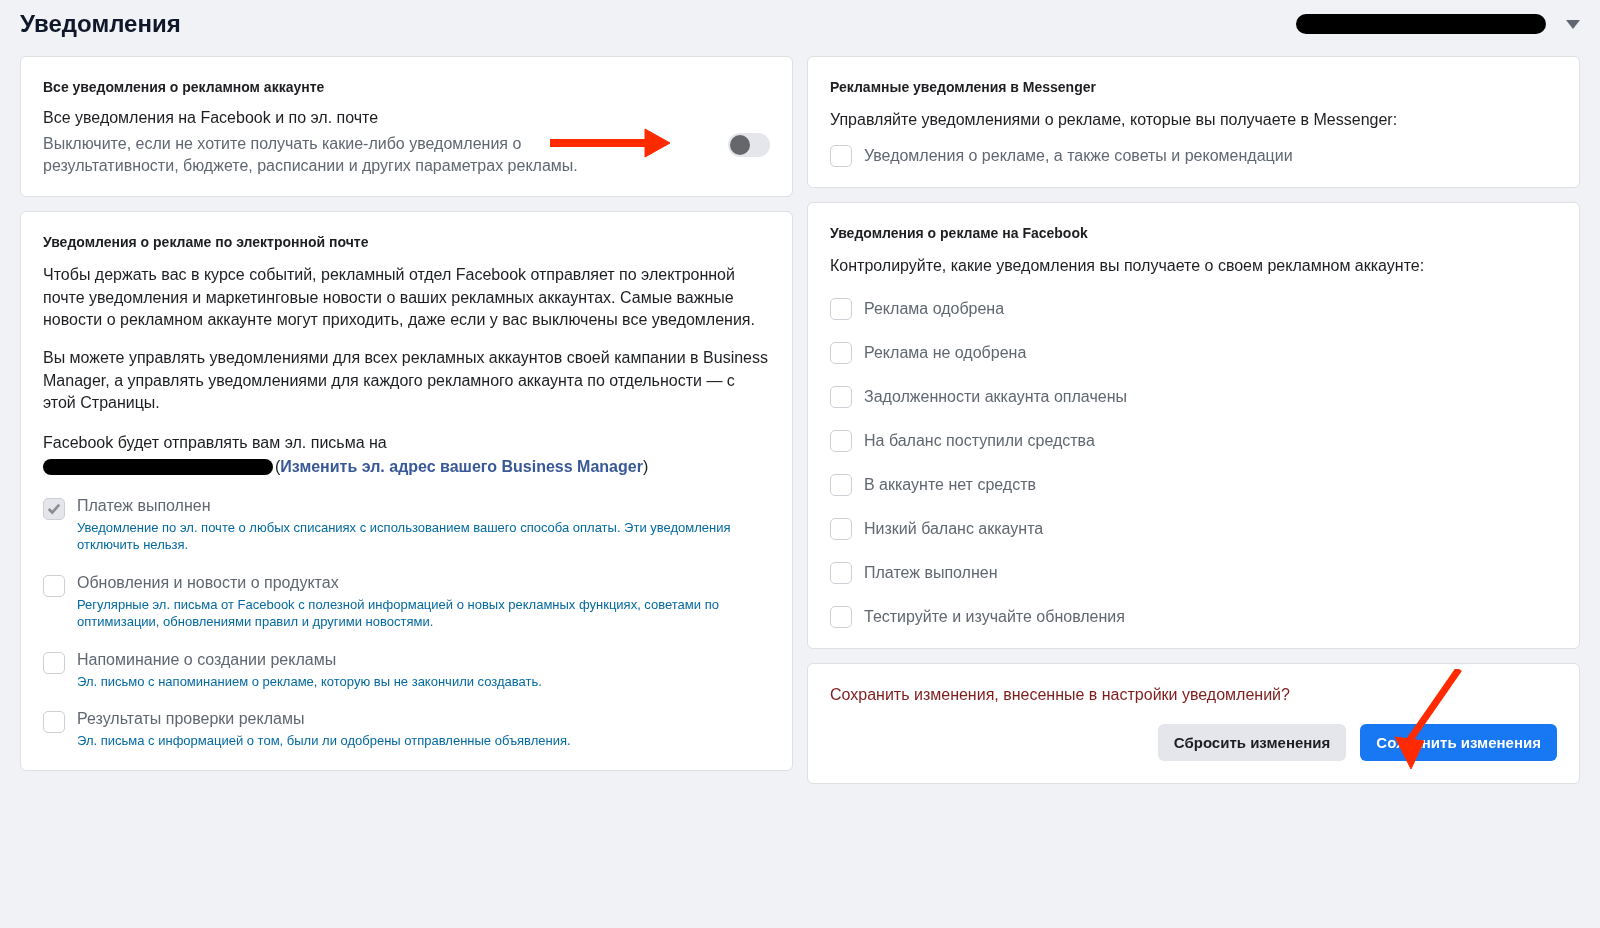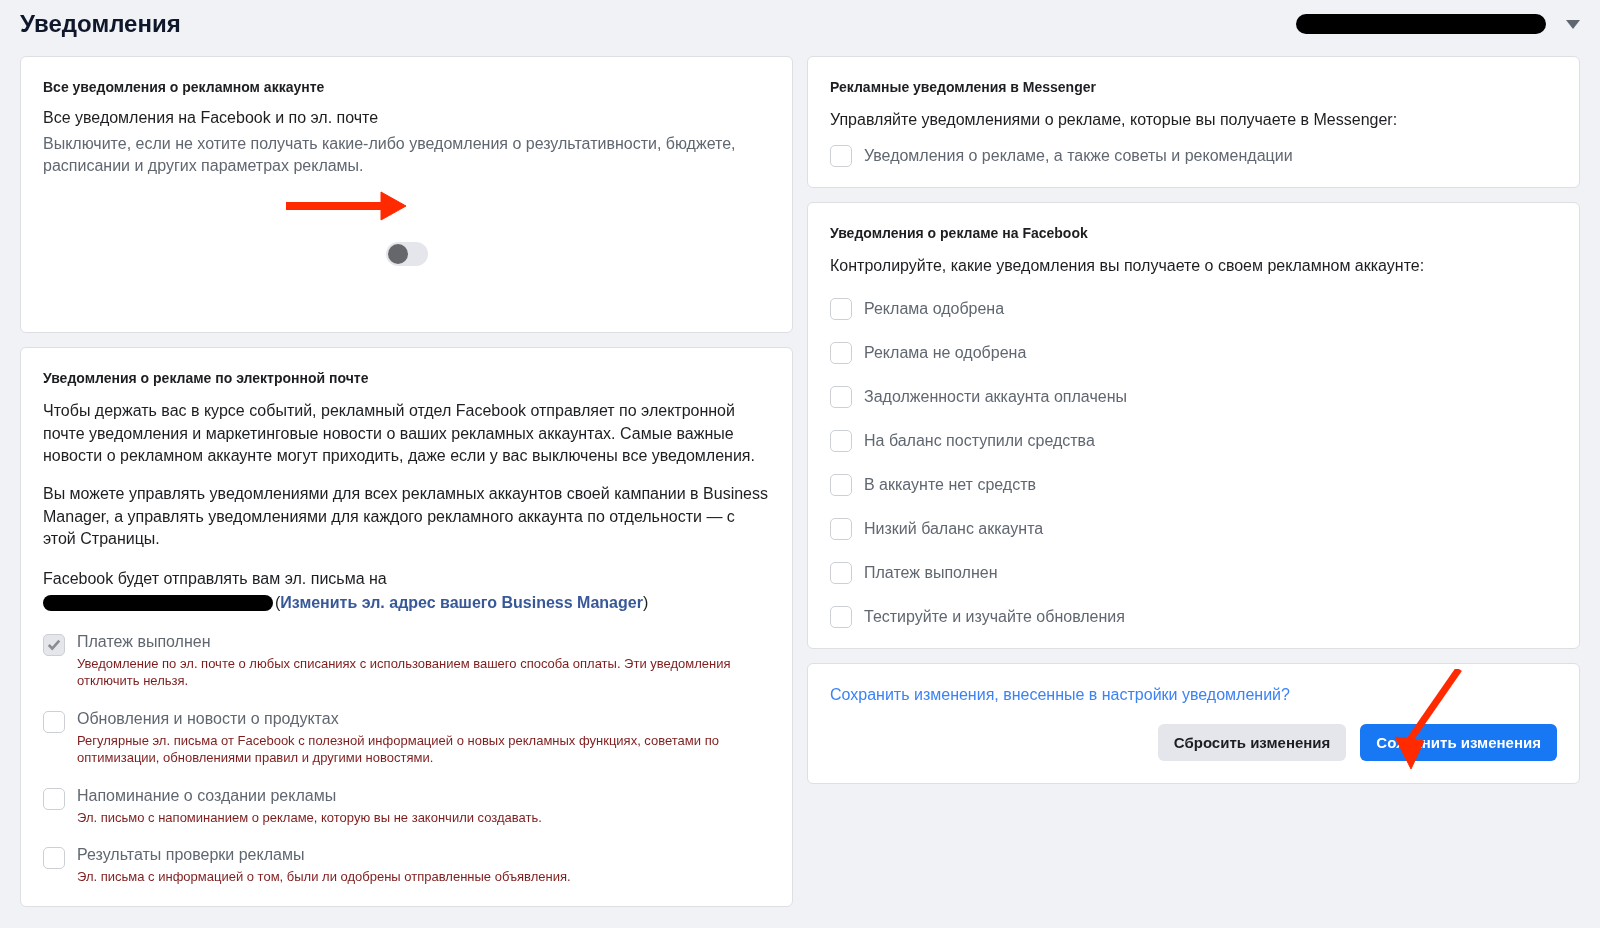--- a/index.html
+++ b/index.html
@@ -76,21 +76,20 @@
   .desc {
     color: #606770;
     font-size: 16px;
     line-height: 1.35;
   }
   .row-flex {
     display: flex;
     align-items: flex-start;
     gap: 16px;
     position: relative;
-    flex-direction: column;
   }
   .row-flex .text-block { flex: 1; }
   .arrow-holder {
     position: relative;
     flex:0 0 120px;
     display:flex;
     align-items:center;
     justify-content:flex-end;
   }
   .toggle {
@@ -165,21 +164,21 @@
     stroke-width: 3;
   }
   .checkitem .body { flex: 1; }
   .checkitem .label {
     font-size: 16px;
     color: #606770;
     margin-bottom: 4px;
   }
   .checkitem .sublabel {
     font-size: 13px;
-    color: #7f1d1d;
+    color: #0369a1;
     line-height: 1.35;
   }
   .simple-check-row {
     display: flex;
     align-items: center;
     gap: 12px;
     margin-bottom: 22px;
   }
   .simple-check-row:last-child { margin-bottom: 0; }
   .simple-check-row .checkbox {
@@ -188,21 +187,21 @@
   .simple-check-row .label {
     font-size: 16px;
     color: #606770;
   }
   .save-card {
     padding-bottom: 22px;
     position: relative;
   }
   .save-text {
     font-size: 16px;
-    color: #3b82f6;
+    color: #7f1d1d;
     margin-bottom: 20px;
   }
   .btn-row {
     display: flex;
     justify-content: flex-end;
     gap: 14px;
   }
   .btn {
     padding: 10px 16px;
     border-radius: 6px;

